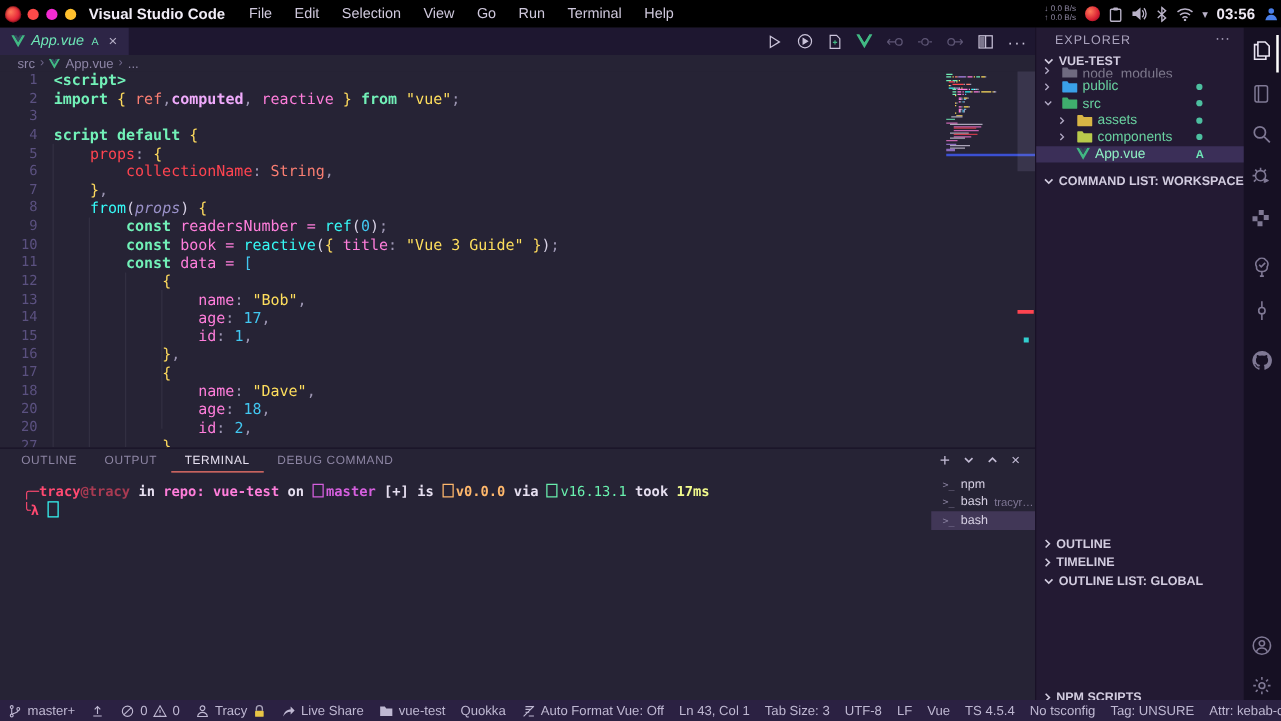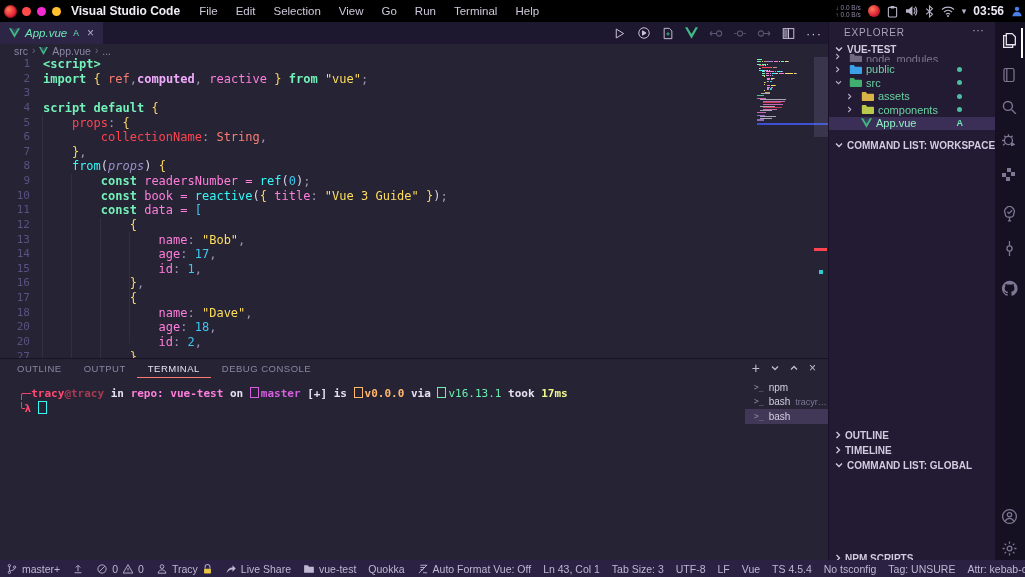--- a/index.html
+++ b/index.html
@@ -509,21 +509,21 @@
         <div class="code-line"><span class="gutter">20</span><span class="tk-sp">                </span><span class="tk-pk">age</span><span class="tk-pu">:</span><span class="tk-sp"> </span><span class="tk-bl">18</span><span class="tk-pu">,</span></div>
         <div class="code-line"><span class="gutter">20</span><span class="tk-sp">                </span><span class="tk-pk">id</span><span class="tk-pu">:</span><span class="tk-sp"> </span><span class="tk-bl">2</span><span class="tk-pu">,</span></div>
         <div class="code-line"><span class="gutter">27</span><span class="tk-sp">            </span><span class="tk-go">}</span></div>
       </div>
 
     <div class="panel">
       <div class="panel-tabs" id="paneltabs">
           <div class="panel-tab">OUTLINE</div>
           <div class="panel-tab">OUTPUT</div>
           <div class="panel-tab active">TERMINAL</div>
-          <div class="panel-tab">DEBUG CONSOLE</div>
+          <div class="panel-tab">DEBUG COMMAND</div>
         </div>
       <div class="panel-actions">
         <span class="pa-btn" style="font-size:14px;">+</span>
         <span class="pa-btn">
             <svg width="8" height="6" viewBox="0 0 8 6" fill="none" stroke="currentColor" stroke-width="1.3">
               <path d="M1 1.5l3 3 3-3"></path>
             </svg>
           </span>
         <span class="pa-btn">
             <svg width="8" height="6" viewBox="0 0 8 6" fill="none" stroke="currentColor" stroke-width="1.3">
@@ -667,21 +667,21 @@
           </svg>
         </span>
       <span>TIMELINE</span>
     </div>
     <div class="sb-sec" style="top:436px">
       <span class="chevsvg">
           <svg width="8" height="6" viewBox="0 0 8 6" fill="none" stroke="currentColor" stroke-width="1.3">
             <path d="M1 1.5l3 3 3-3"></path>
           </svg>
         </span>
-      <span>COMMAND LIST: GLOBAL</span>
+      <span>OUTLINE LIST: GLOBAL</span>
     </div>
     <div class="sb-sec" style="top:529px">
       <span class="chevsvg">
           <svg width="6" height="8" viewBox="0 0 6 8" fill="none" stroke="currentColor" stroke-width="1.3">
             <path d="M1.5 1l3 3-3 3"></path>
           </svg>
         </span>
       <span>NPM SCRIPTS</span>
     </div>
   </div>

